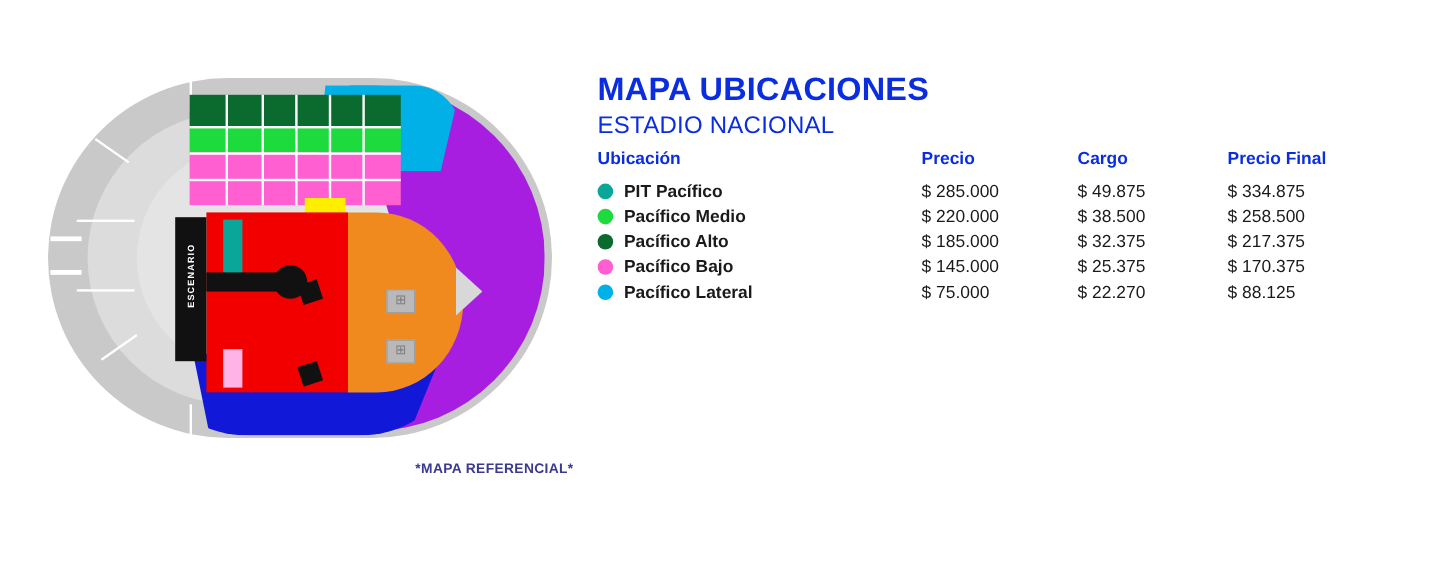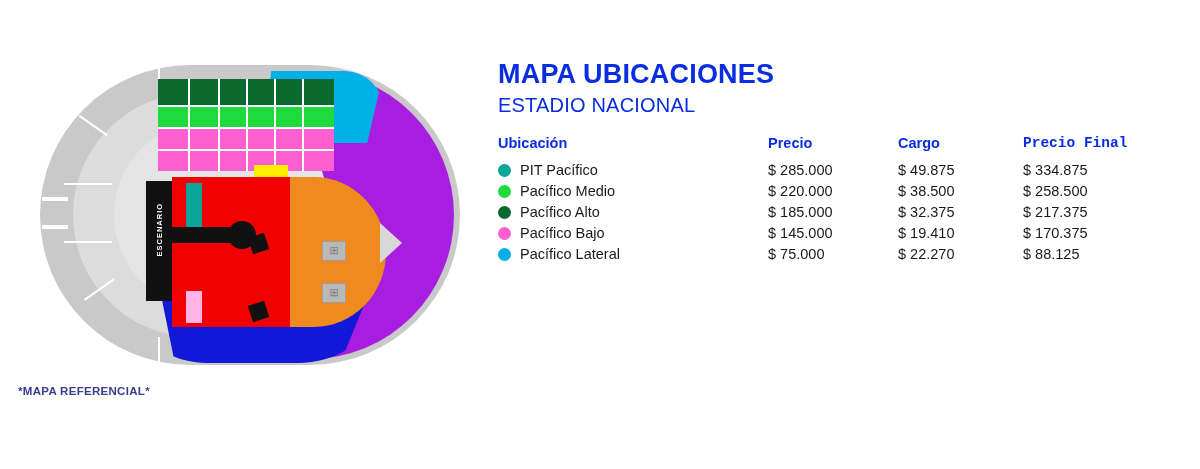--- a/index.html
+++ b/index.html
@@ -32,21 +32,21 @@
     left: 0;
     top: 0;
     width: 460px;
     height: 325px;
   }
   .map-caption {
     position: absolute;
     left: 0;
     top: 330px;
     width: 460px;
-    text-align: left;
+    text-align: right;
     font-size: 11.5px;
     font-weight: bold;
     letter-spacing: 0.3px;
     color: #3a3a8f;
   }
 
   
   .stad-outer {
     position: absolute;
     left: 22px;
@@ -278,43 +278,43 @@
     letter-spacing: 0.2px;
     line-height: 1.1;
   }
   .subtitle {
     font-size: 20px;
     color: #0a2de0;
     letter-spacing: 0.2px;
     margin-top: 4px;
   }
   table.prices {
-    margin-top: 18px;
+    margin-top: 8px;
     border-collapse: collapse;
     width: 640px;
   }
   table.prices th {
     text-align: left;
     font-size: 14.5px;
     font-weight: bold;
     color: #0a2de0;
     padding: 0 0 9px 0;
   }
   table.prices td {
     font-size: 14.5px;
     color: #1a1a1a;
     padding: 2.5px 0;
     white-space: nowrap;
   }
   .col-ubi   { width: 270px; }
   .col-prec  { width: 130px; }
   .col-cargo { width: 125px; }
-  .col-final { width: 115px; font-family: Liberation Mono, monospace; }
+  .col-final { width: 115px; }
   td.ubi {
-    font-weight: normal;
+    font-weight: bold;
     color: #111111;
   }
   .dot {
     display: inline-block;
     width: 13px;
     height: 13px;
     border-radius: 50%;
     margin-right: 9px;
     vertical-align: -2px;
   }
@@ -413,21 +413,21 @@
           </tr>
           <tr>
             <td class="ubi"><span class="dot" style="background: rgb(11, 107, 47);"></span><span>Pacífico Alto</span></td>
             <td>$ 185.000</td>
             <td>$ 32.375</td>
             <td>$ 217.375</td>
           </tr>
           <tr>
             <td class="ubi"><span class="dot" style="background: rgb(255, 95, 208);"></span><span>Pacífico Bajo</span></td>
             <td>$ 145.000</td>
-            <td>$ 19.410</td>
+            <td>$ 25.375</td>
             <td>$ 170.375</td>
           </tr>
           <tr>
             <td class="ubi"><span class="dot" style="background: rgb(0, 176, 230);"></span><span>Pacífico Lateral</span></td>
             <td>$ 75.000</td>
             <td>$ 22.270</td>
             <td>$ 88.125</td>
           </tr>
         </tbody>
     </table>

